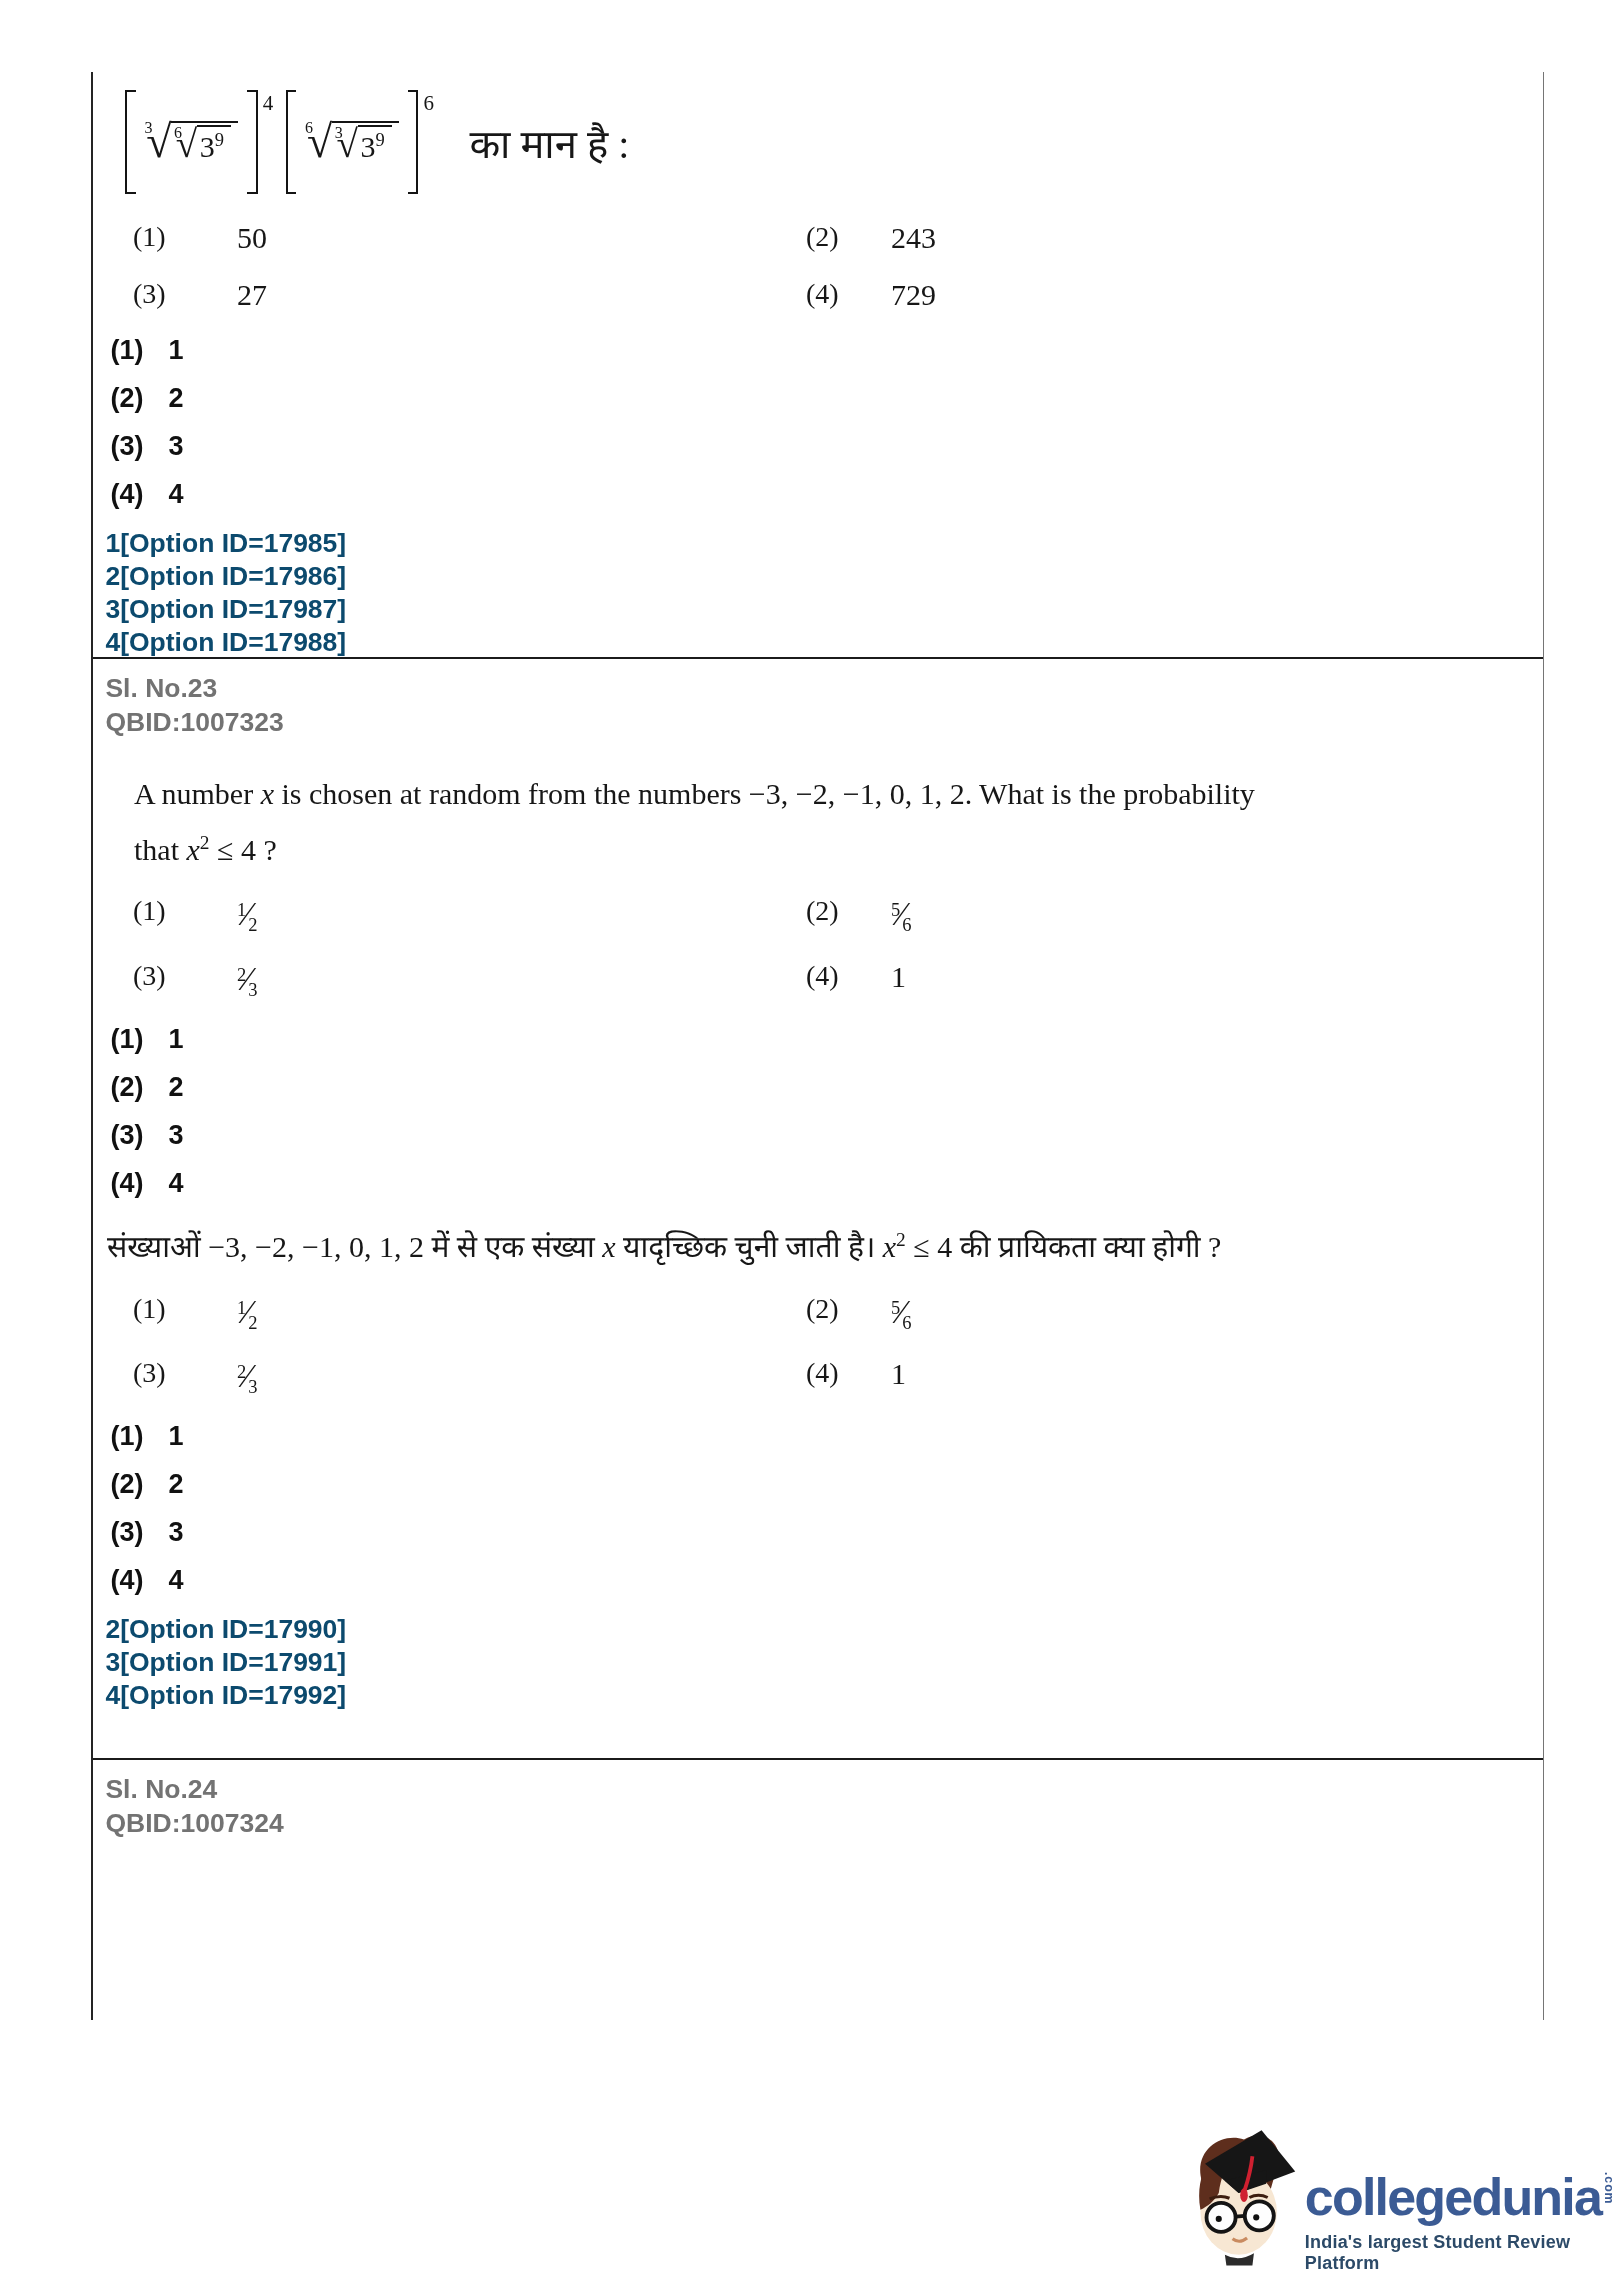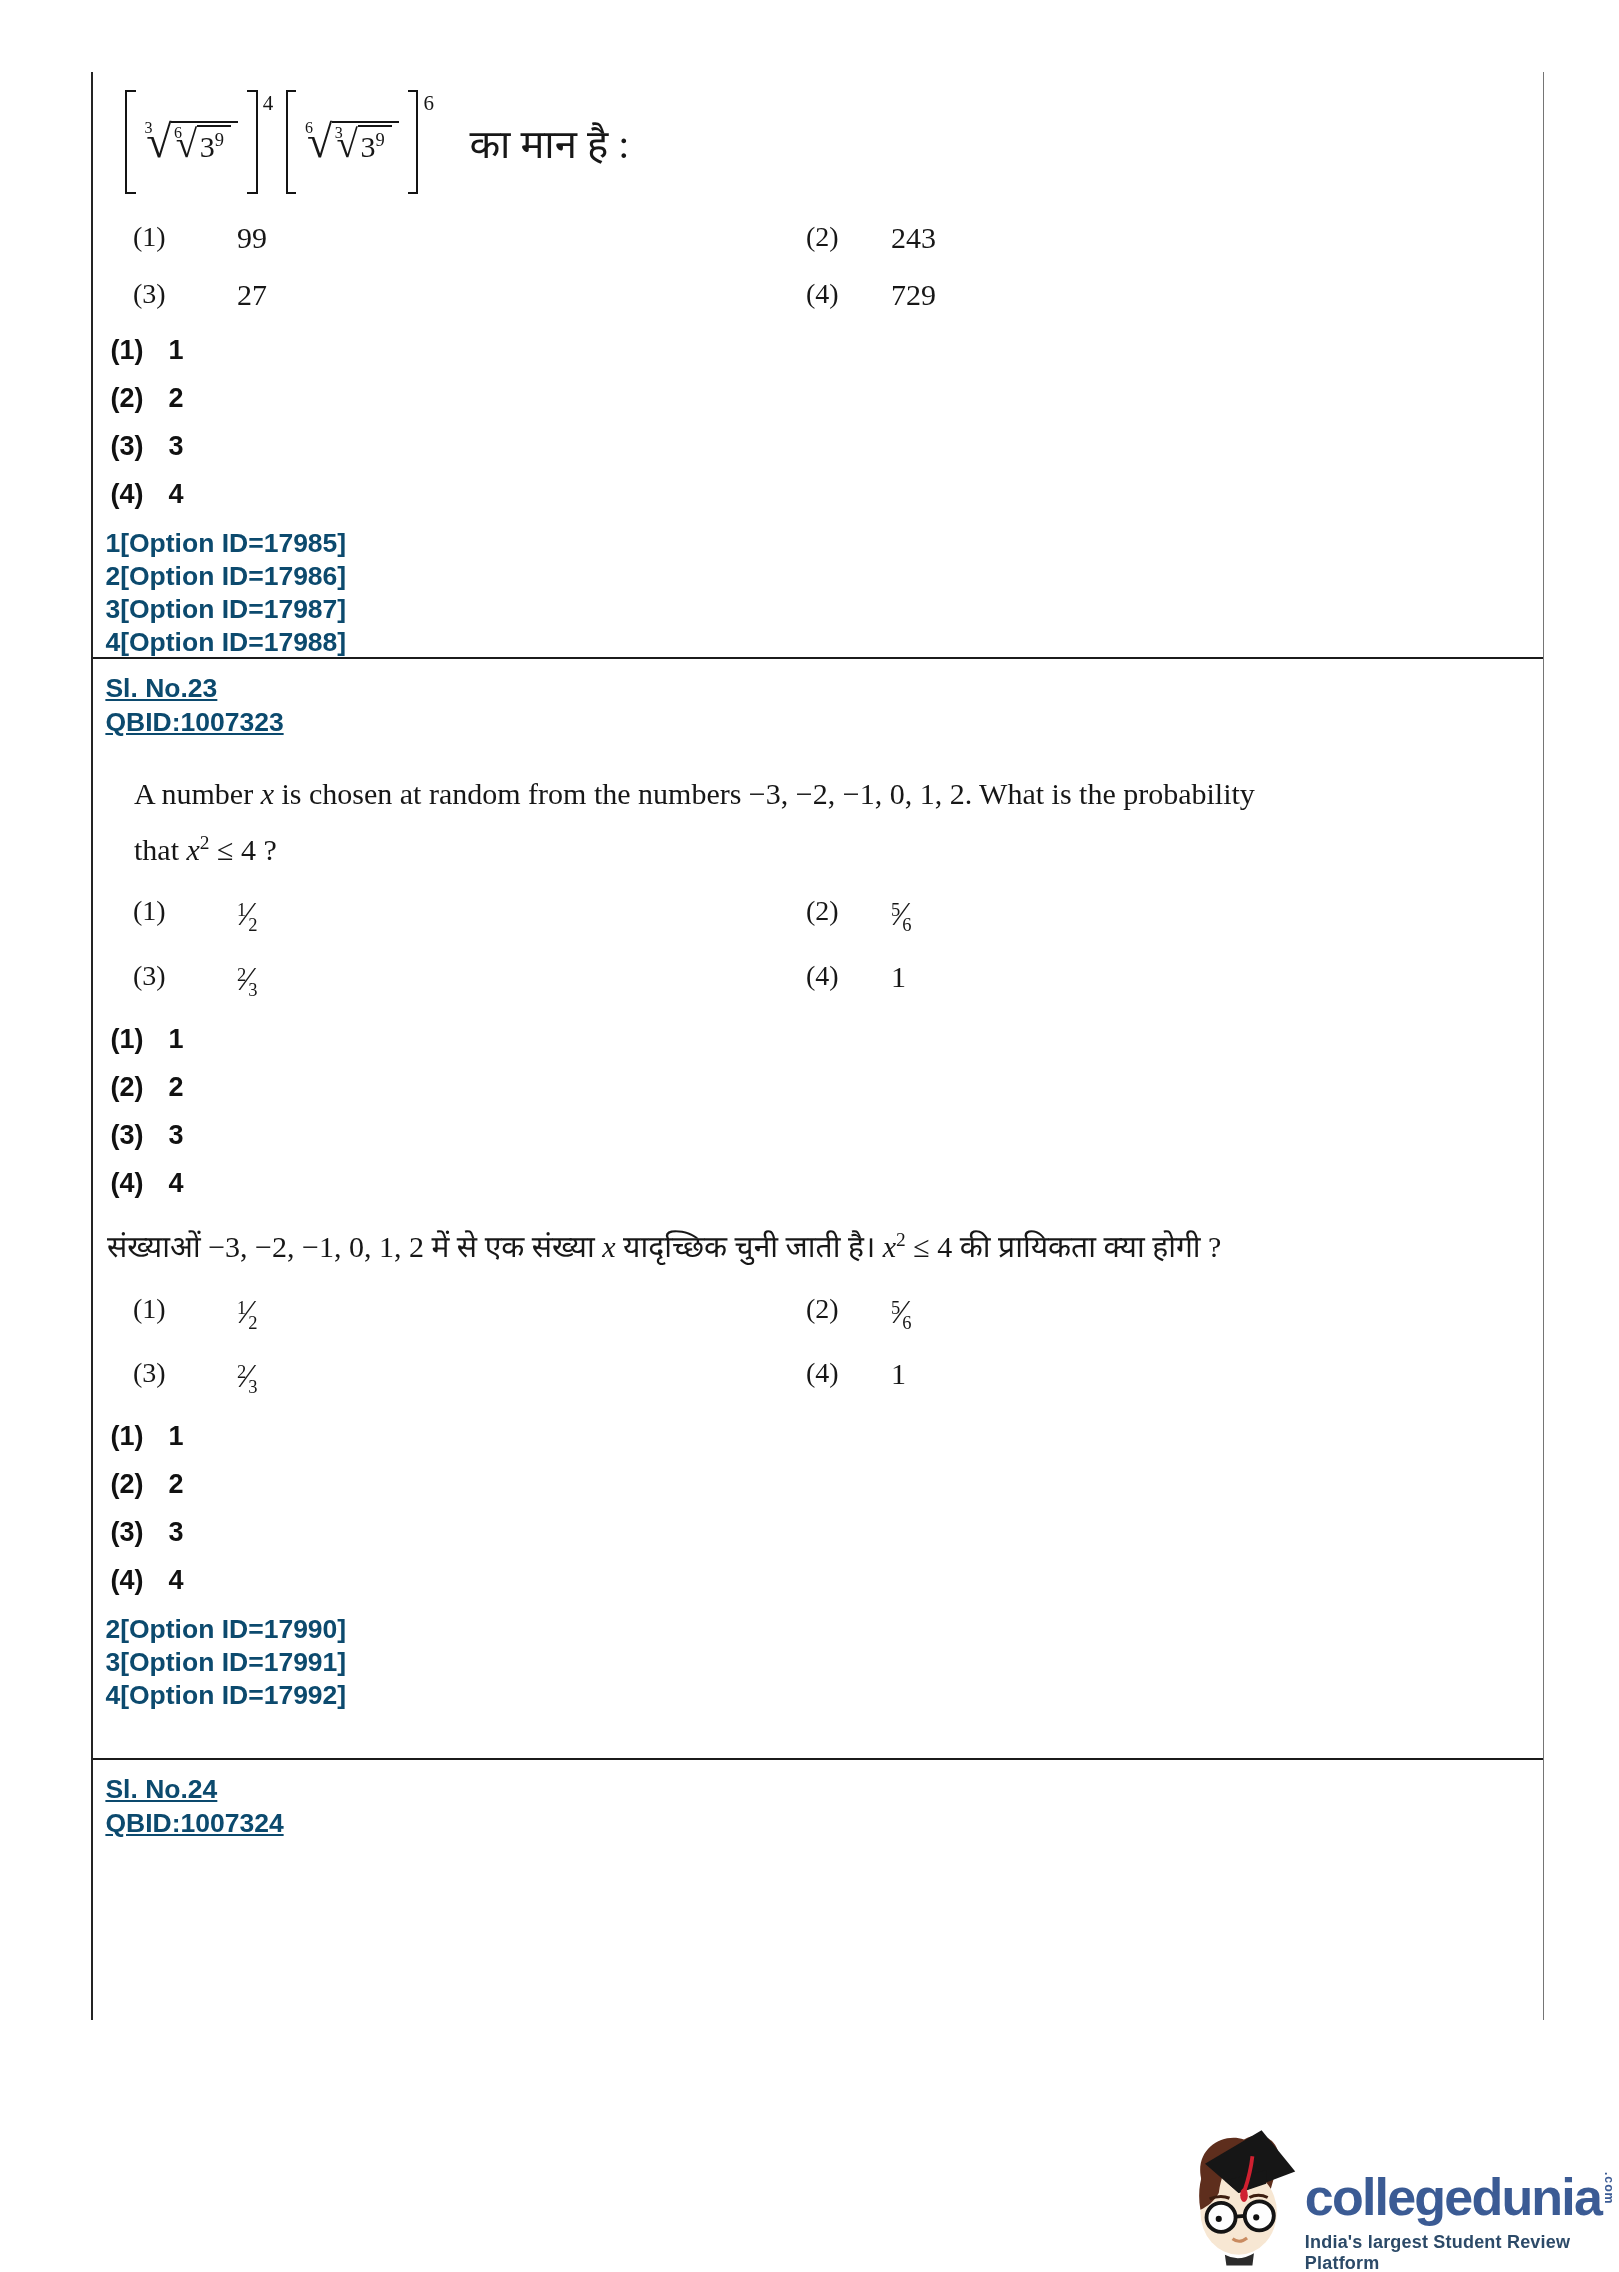--- a/index.html
+++ b/index.html
@@ -37,21 +37,21 @@
   .frac sub{font-size:18.5px;vertical-align:-6.2px;}
   .fsl::before{content:"⁄";}
   .fsl{font-size:34px;margin:0 -1.8px;}
 
   
   .bblock{margin:23px 0 0 17.6px;}
   .brow{display:flex;gap:25px;font:700 27px "Liberation Sans",sans-serif;margin-bottom:17px;color:#111;}
   
   .oids{font:700 26.5px "Liberation Sans",sans-serif;line-height:33px;margin:8.8px 0 0 12.4px;color:#0c4a6e;}
   
-  .slblk{font:700 26.5px "Liberation Sans",sans-serif;line-height:34px;margin:12.4px 0 0 12.4px;color:#0c4a6e;text-decoration:underline;}
+  .slblk{font:700 26.5px "Liberation Sans",sans-serif;line-height:34px;margin:12.4px 0 0 12.4px;color:#737373;}
 
   .qtext{font-size:30px;line-height:49px;margin:30px 0 0 41px;max-width:1376px;}
   .mvar{font-style:italic;}
   .p2{font-size:19.4px;}
   .hline{font-size:30px;margin:26.5px 0 0 14px;}
 
   
   .logo{position:absolute;left:1179px;top:2109px;width:441px;height:164px;display:flex;align-items:flex-start;}
   .logo-textcol{margin:58px 0 0 3.5px;}
   .brandline{display:flex;align-items:flex-start;line-height:1;}
@@ -107,21 +107,21 @@
           </span>
           <span class="rbr"></span>
         </span>
           <sup class="bexp">6</sup>
 
         <span class="fsuffix">का मान है :</span>
       </div>
 
       <div class="ogrid">
         <span class="onum">(1)</span>
-        <span class="oval">99</span>
+        <span class="oval">50</span>
         <span class="onum">(2)</span>
         <span class="oval">243</span>
         <span class="onum">(3)</span>
         <span class="oval">27</span>
         <span class="onum">(4)</span>
         <span class="oval">729</span>
       </div>
 
       <div class="bblock">
         <div class="brow">

